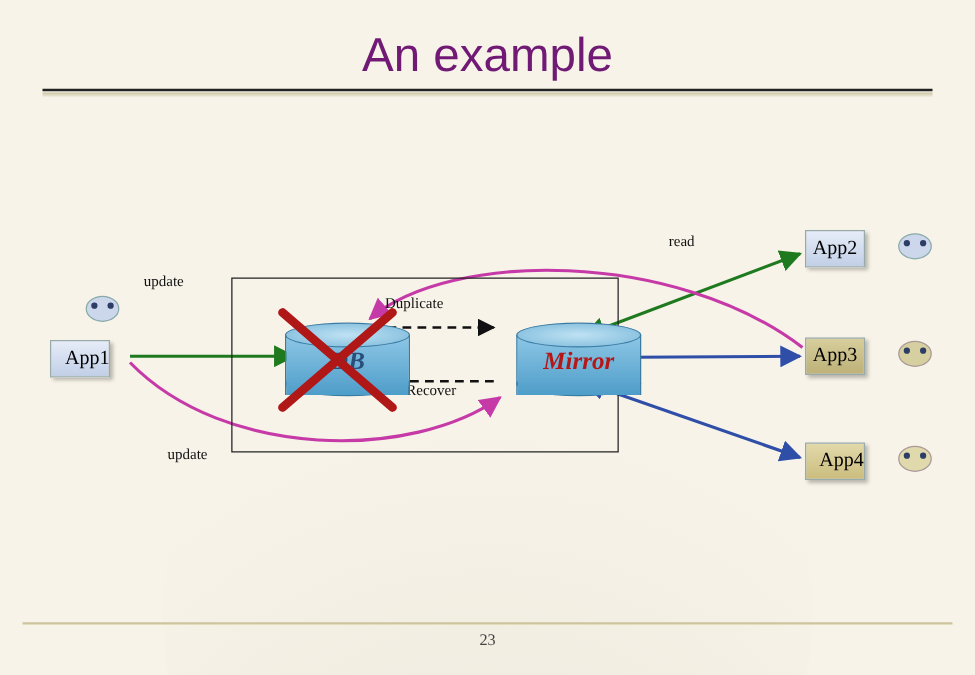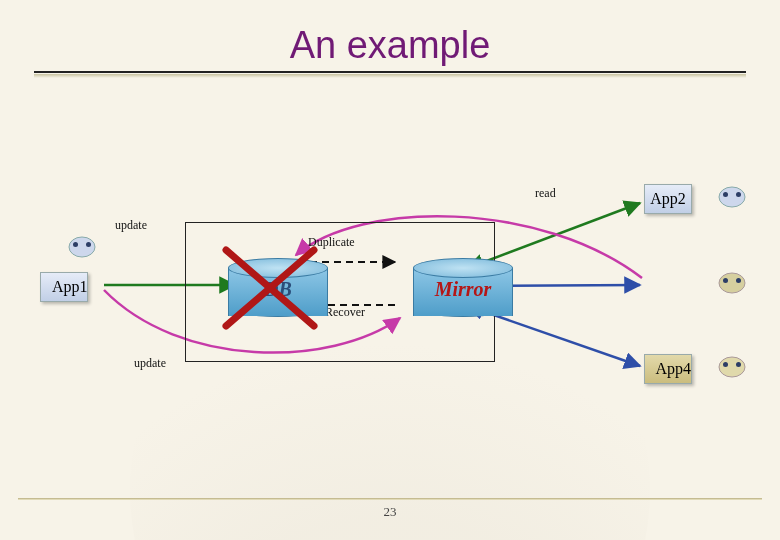--- a/index.html
+++ b/index.html
@@ -189,20 +189,21 @@
     <div class="lbl mirror">Mirror</div>
   </div>
 
   <svg class="bigx" style="left:218px; top:242px; width:104px; height:92px;">
     <line x1="8" y1="8" x2="96" y2="84"></line>
     <line x1="96" y1="8" x2="8" y2="84"></line>
   </svg>
 
   <div class="app blue" style="left:40px; top:272px;padding-left:11px;"><span>App1</span></div>
   <div class="app blue" style="left:644px; top:184px;"><span>App2</span></div>
+  <div class="app tan" style="left:644px; top:270px;"><span>App3</span></div>
   <div class="app gold" style="left:644px; top:354px;text-align:right;"><span>App4</span></div>
 
   <div class="face" style="left:68px; top:236px;">
     <svg width="28" height="22">
         <ellipse cx="14" cy="11" rx="13" ry="10" fill="#cdd7ec" stroke="#8aa"></ellipse>
       </svg>
     <span class="eye l"></span><span class="eye r"></span>
   </div>
   <div class="face" style="left:718px; top:186px;">
     <svg width="28" height="22">

